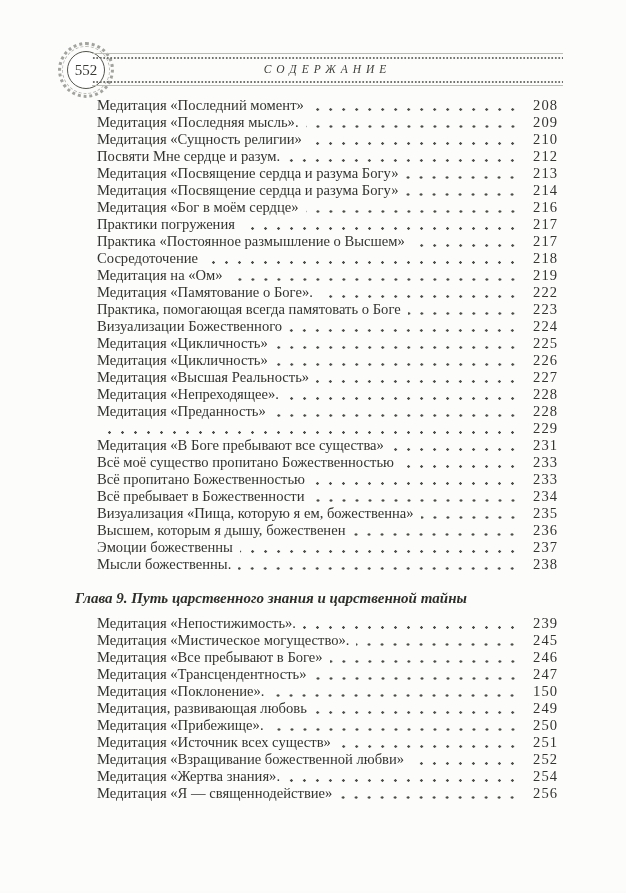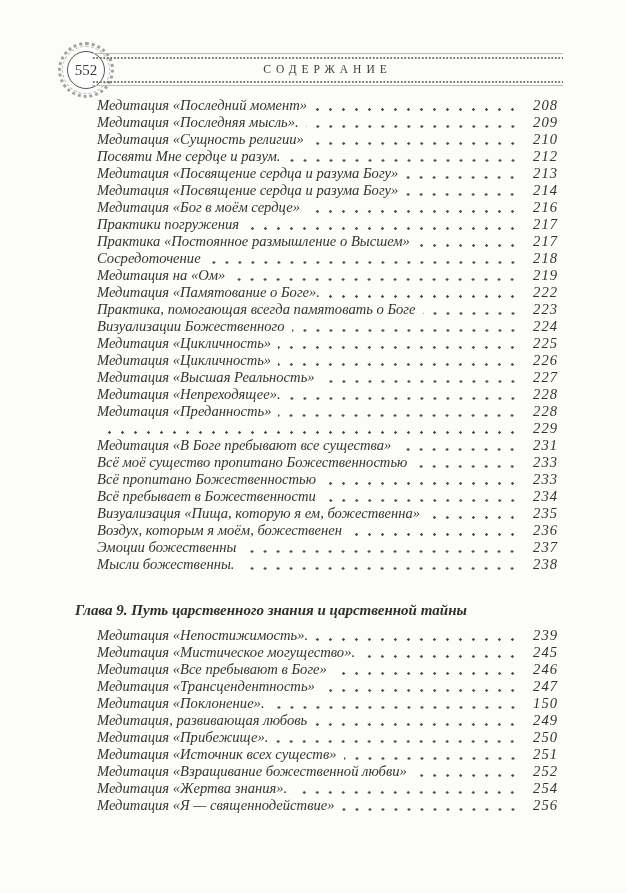--- a/index.html
+++ b/index.html
@@ -35,21 +35,21 @@
     position: absolute; inset: 9px;
     border-radius: 50%;
     border: 1px solid #55554f;
     background: #ffffff;
     display: flex; align-items: center; justify-content: center;
     font-size: 15px; color: #3a3a36;
   }
 
   
   .band {
-    position: absolute; left: 92px; right: 63px; top: 53px;
+    position: absolute; left: 92px; right: 63px; top: 53px; font-style: italic;
   }
   .band-rule { border-top: 1px solid #bdbdb8; height: 0; }
   .dots-line {
     height: 2px; margin: 3px 0 2px 0;
     background-image: radial-gradient(circle, #72726e 0.8px, rgba(0,0,0,0) 1.2px);
     background-size: 3.5px 2px;
     background-repeat: repeat-x;
     background-position: left center;
   }
   .band-title {
@@ -65,42 +65,41 @@
   .toc {
     position: absolute; left: 97px; top: 97px; width: 461px;
   }
   .toc-row {
     display: flex;
     align-items: baseline;
     font-size: 14.6px;
     line-height: 17px;
     height: 17px;
     white-space: nowrap;
-    font-style: italic;
   }
   .row-title { flex: 0 0 auto; }
   .leader {
     flex: 1 1 auto;
     align-self: flex-end;
     height: 3px;
     margin: 0 9px 3px 7px;
     background-image: radial-gradient(circle, #4c4c48 1.05px, rgba(0,0,0,0) 1.5px);
     background-size: 13px 3px;
     background-repeat: repeat-x;
     background-position: right center;
     min-width: 8px;
   }
   .page-num {
     flex: 0 0 auto;
     min-width: 30px;
     text-align: right;
     letter-spacing: 1px;
   }
   .section-heading {
-    margin: 28px 0 8px -22px;
+    margin: 16px 0 8px -22px;
     font-weight: bold;
     font-style: italic;
     font-size: 15px;
     line-height: 18px;
     color: #2e2e2a;
   }
   .section-heading:empty { display: none; }
 </style>
 </head>
 <body>
@@ -268,21 +267,21 @@
     <span class="page-num">234</span>
   </div>
 
   <div class="toc-row">
     <span class="row-title">Визуализация «Пища, которую я ем, божественна»</span>
     <span class="leader"></span>
     <span class="page-num">235</span>
   </div>
 
   <div class="toc-row">
-    <span class="row-title">Воздух, которым я моём, божественен</span>
+    <span class="row-title">Высшем, которым я дышу, божественен</span>
     <span class="leader"></span>
     <span class="page-num">236</span>
   </div>
 
   <div class="toc-row">
     <span class="row-title">Эмоции божественны</span>
     <span class="leader"></span>
     <span class="page-num">237</span>
   </div>
 

